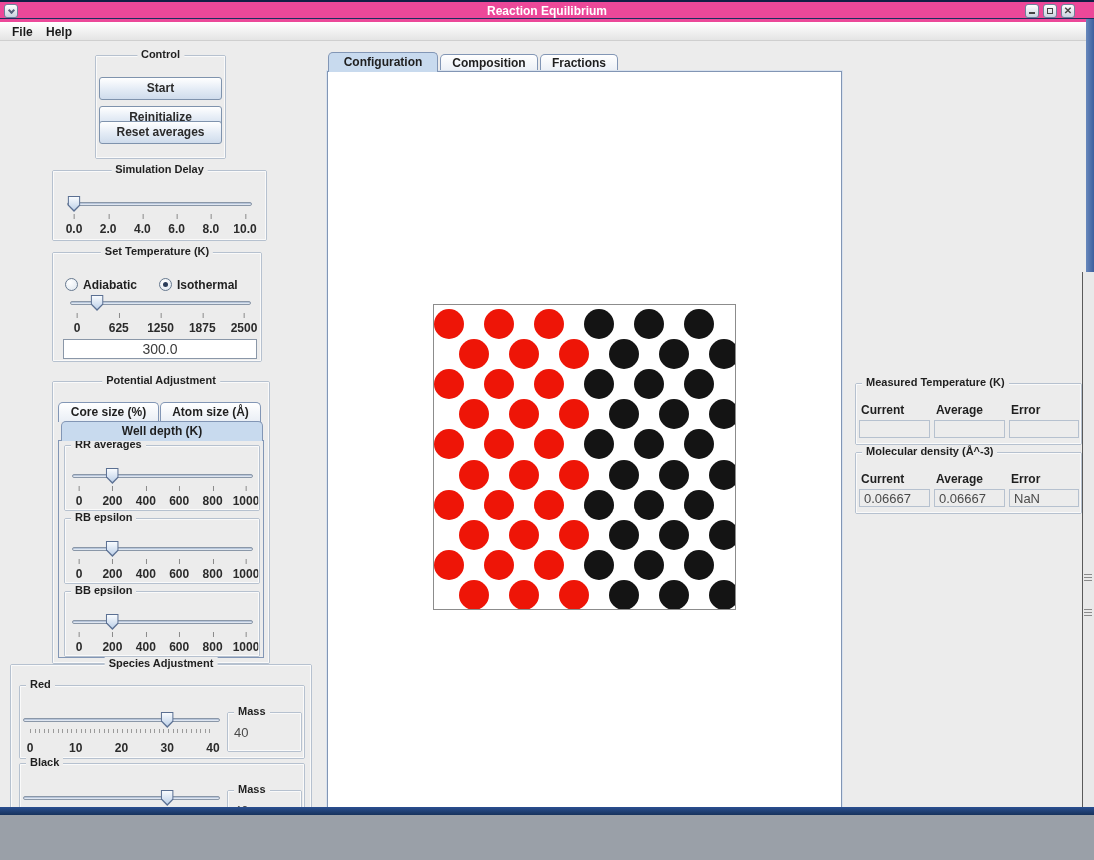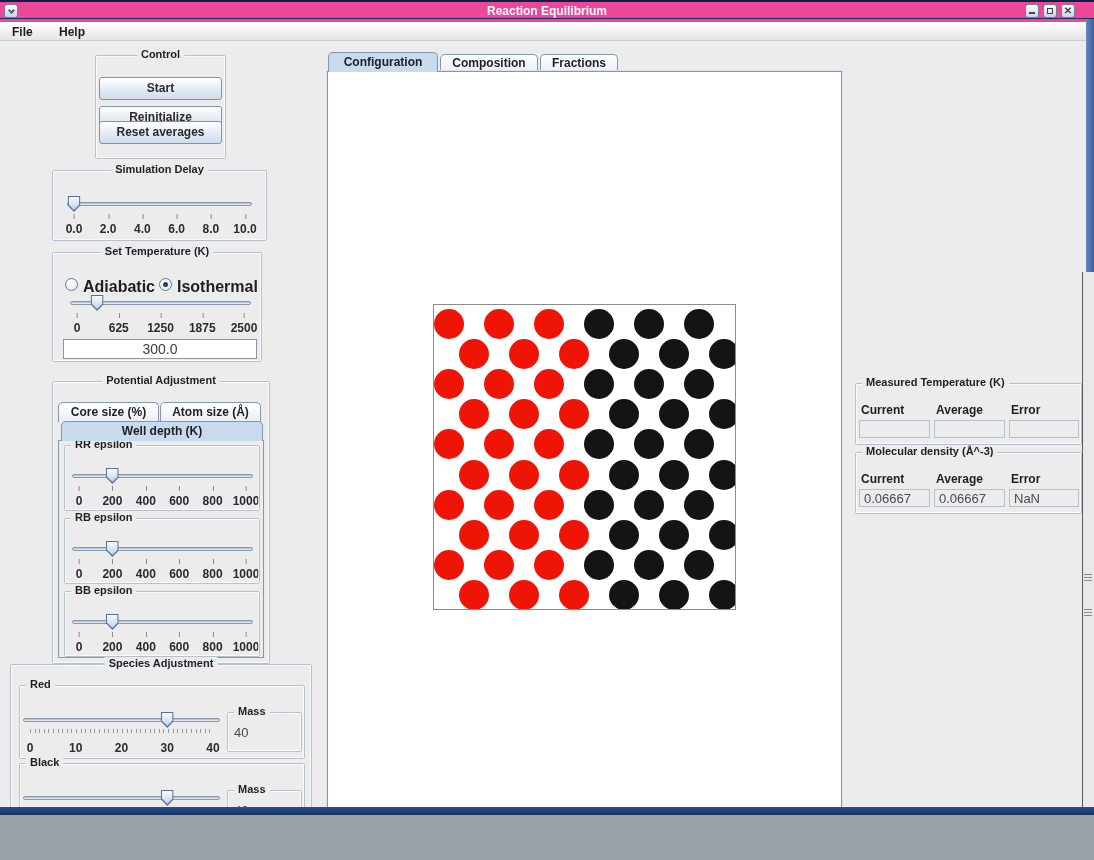--- a/index.html
+++ b/index.html
@@ -43,21 +43,21 @@
   .slabels{position:absolute;left:0;right:0;top:26px;height:14px;font-size:12px;font-weight:bold;color:#2b2b2b;}
   .slabels span{position:absolute;transform:translateX(-50%);white-space:nowrap;}
   .slabels.tk span:before{content:"";position:absolute;left:50%;top:-8px;width:1px;height:5px;background:#8a8a8a;}
   .minor{position:absolute;left:0;right:0;top:17px;height:4px;
     background:repeating-linear-gradient(90deg,#9a9a9a 0 1px,transparent 1px 4.6px);}
   .slabels.sp{top:29px;}
   
   .radio{position:absolute;width:13px;height:13px;border:1px solid #67798f;border-radius:50%;
     background:radial-gradient(circle at 35% 30%,#ffffff,#dde5ee);}
   .radio.sel:after{content:"";position:absolute;left:3px;top:3px;width:5px;height:5px;border-radius:50%;background:#2b3d5a;}
-  .radio-label{position:absolute;font-size:16px;font-weight:bold;color:#1f1f1f;}
+  .radio-label{position:absolute;font-size:12px;font-weight:bold;color:#1f1f1f;}
   
   .field{position:absolute;background:#fff;border:1px solid #8a97a8;font-size:14px;color:#3c3c3c;text-align:center;}
   .rofield{position:absolute;background:#ececec;border:1px solid #b6c1cf;font-size:13px;color:#4a4a4a;padding:1px 0 0 4px;text-align:left;}
   .col-label{position:absolute;font-size:12px;font-weight:bold;color:#1f1f1f;}
   
   .tab{position:absolute;border:1px solid #8296b5;border-bottom:none;border-radius:5px 5px 0 0;
     background:linear-gradient(#ffffff,#e9eef5);font-size:12px;font-weight:bold;color:#1f1f1f;text-align:center;}
   .tab.sel{background:#c8daee;z-index:3;}
   .tabpane-body{position:absolute;border:1px solid #8296b5;background:#fff;box-shadow:0 0 0 1px #d9e2ee;}
   .ptab-body{position:absolute;border:1px solid #8296b5;background:#ececec;}
@@ -83,21 +83,21 @@
     <div class="tb-btn" style="right:37px;">
       <span class="tb-glyph-max"></span>
     </div>
     <div class="tb-btn" style="right:19px;">
       <span class="tb-glyph-x">✕</span>
     </div>
   </div>
 
   <div class="menubar">
     <div class="menu-item" style="left:8px;">File</div>
-    <div class="menu-item" style="left:42px;margin-left:13px;">Help</div>
+    <div class="menu-item" style="left:42px;">Help</div>
   </div>
 
   <div class="content">
 
     <div class="g" style="left:95px;top:14px;width:131px;height:104px;">
       <span class="gt c">Control</span>
       <div class="btn" style="top:21px;">Start</div>
       <div class="btn" style="top:50px;">Reinitialize</div>
       <div class="btn" style="top:65px;">Reset averages</div>
     </div>
@@ -143,21 +143,21 @@
     </div>
 
     <div class="g" style="left:52px;top:340px;width:218px;height:283px;">
       <span class="gt c">Potential Adjustment</span>
       <div class="tab" style="left:5px;top:20px;width:101px;height:20px;line-height:19px;">Core size (%)</div>
       <div class="tab" style="left:107px;top:20px;width:101px;height:20px;line-height:19px;">Atom size (Å)</div>
       <div class="tab sel" style="left:8px;top:39px;width:202px;height:20px;line-height:19px;">Well depth (K)</div>
       <div class="ptab-body" style="left:5px;top:58px;width:206px;height:218px;">
 
         <div class="g" style="left:5px;top:4px;width:196px;height:66px;">
-          <span class="gt l">RR epsilon</span>
+          <span class="gt l">RR averages</span>
           <div class="slider" style="left:14px;top:22px;width:167px;height:40px;">
             <div class="track"></div>
             <div class="thumb" style="left: 20%;">
                 <i></i>
               </div>
             <div class="slabels tk">
                 <span style="left: 0%;">0</span>
                 <span style="left: 20%;">200</span>
                 <span style="left: 40%;">400</span>
                 <span style="left: 60%;">600</span>

